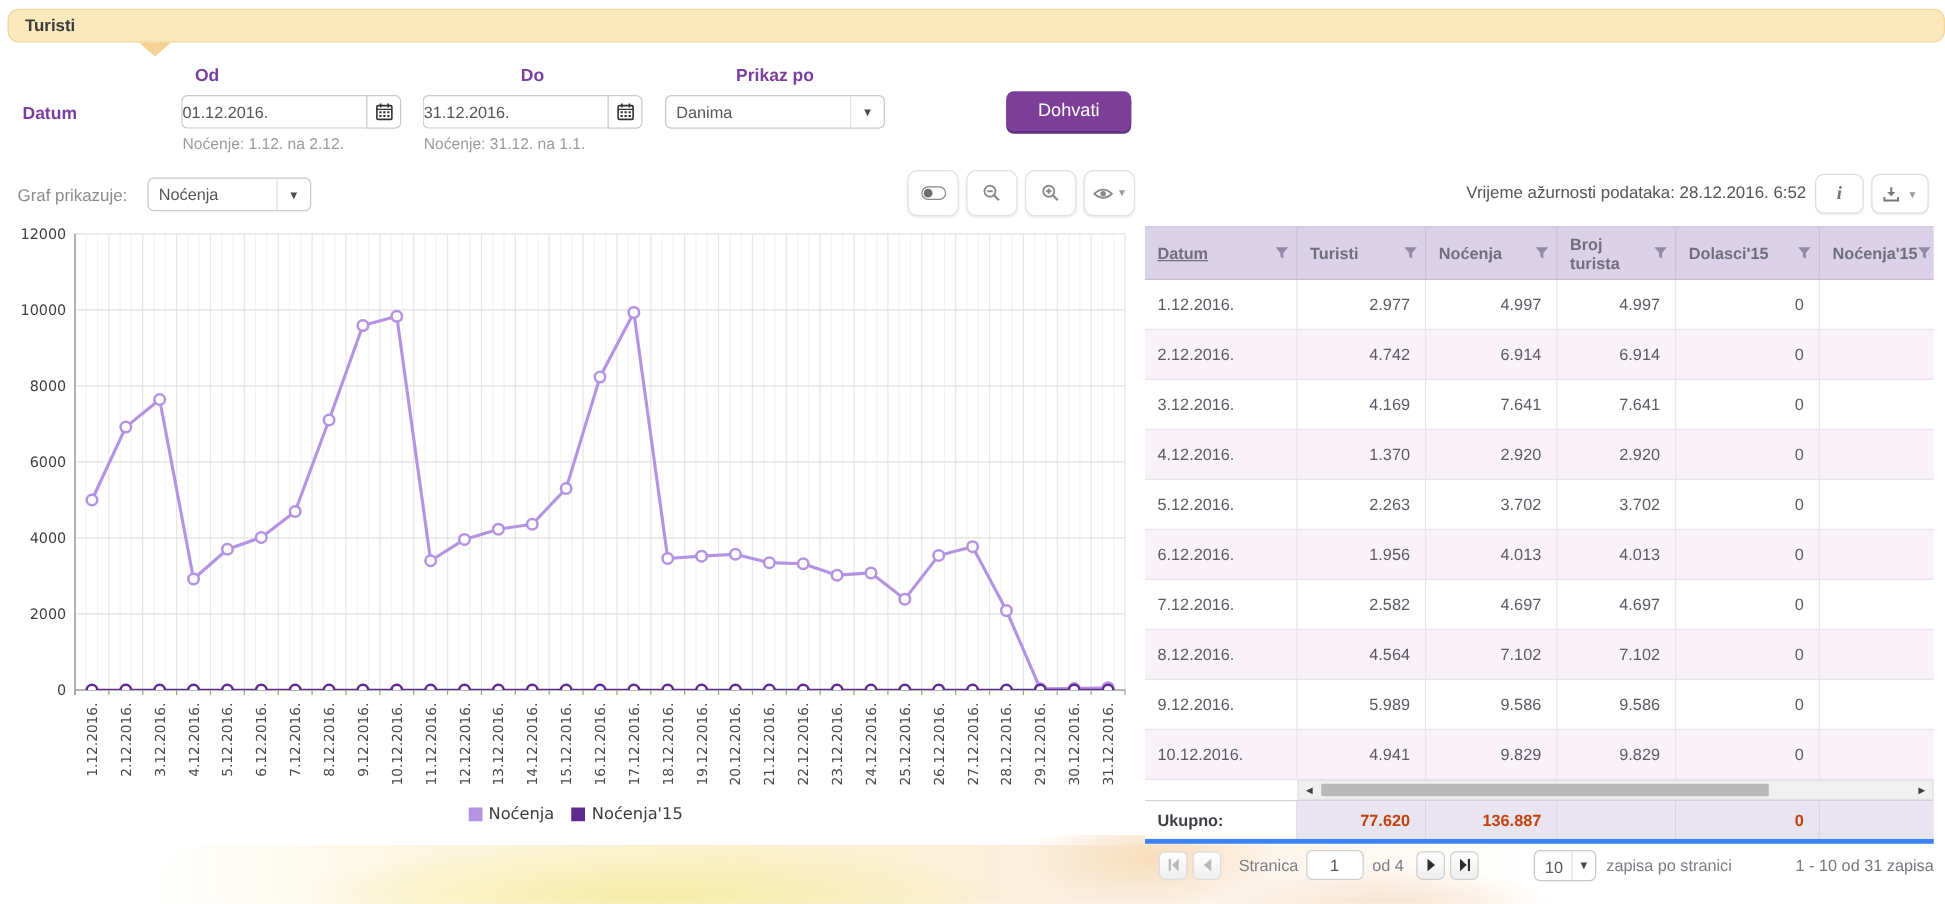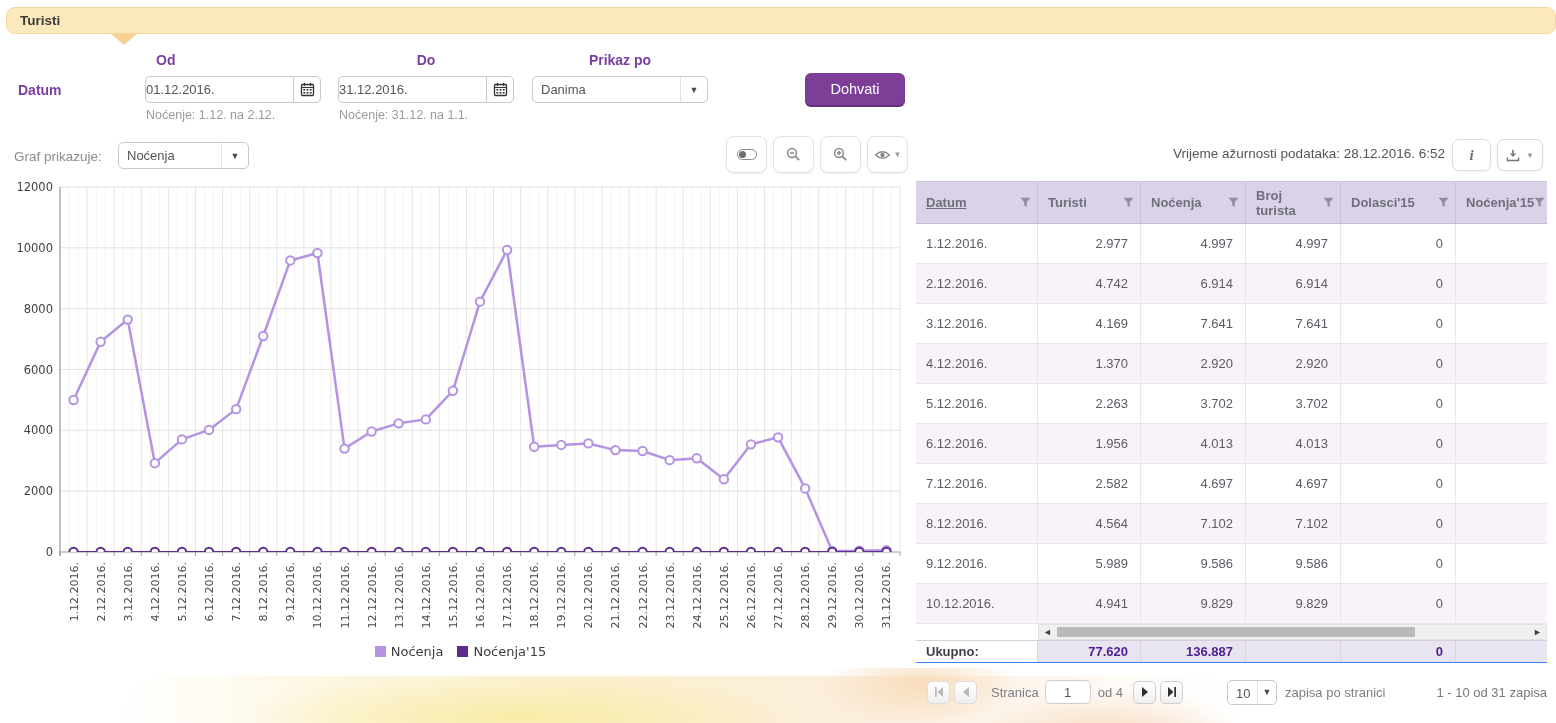--- a/index.html
+++ b/index.html
@@ -66,22 +66,22 @@
   .td { display:flex; align-items:center; font-size:13px; color:#5b5b66; border-right:1px solid #e9e5ee; overflow:hidden; }
   .td:last-child { border-right:none; }
   .td.c0 { padding-left:10px; }
   .td.num { justify-content:flex-end; padding-right:12px; }
   .scrollrow { display:flex; height:16px; }
   .scrollspacer { width:122px; }
   .hscroll { position:relative; width:509px; background:#f0f0f0; border:1px solid #e2e2e2; }
   .hscroll .thumb { position:absolute; left:18px; top:2px; height:10px; width:358px; background:#b9b9b9; border-radius:1px; }
   .hscroll .sarr { position:absolute; top:1px; font-size:9px; color:#3f3f3f; line-height:12px; cursor:pointer; }
   .hscroll .sarr.l { left:4px; } .hscroll .sarr.r { right:4px; }
-  .totrow { display:flex; height:23px; border-top:1px solid #d5cfdd; border-bottom:1px solid #3b82f6; }
-  .tot { display:flex; align-items:center; font-size:13px; font-weight:bold; color:#4c1d95; background:#e9e5f0; border-right:1px solid #d9d3e2; justify-content:flex-end; padding-right:12px; overflow:hidden; }
+  .totrow { display:flex; height:35px; border-top:1px solid #d5cfdd; border-bottom:4px solid #3b82f6; }
+  .tot { display:flex; align-items:center; font-size:13px; font-weight:bold; color:#c2410c; background:#e9e5f0; border-right:1px solid #d9d3e2; justify-content:flex-end; padding-right:12px; overflow:hidden; }
   .tot.c0 { background:#fff; justify-content:flex-start; padding-left:10px; color:#3e3e46; }
   .tot:last-child { border-right:none; }
 
   
   .pager { left:916px; top:679px; width:631px; height:26px; display:flex; align-items:center; font-size:13px; color:#7d7d85; z-index:2;padding-left:11px; }
   .pbtn { width:23px; height:23px; border:1px solid #cfcfcf; border-radius:5px; background:linear-gradient(#fff,#efefef); display:flex; align-items:center; justify-content:center; margin-right:4px; cursor:pointer; }
   .pbtn.dis { border-color:#ddd; }
   .pager .stranica { margin:0 6px 0 10px; }
   .pageinput { width:46px; height:24px; border:1px solid #cfcfcf; border-radius:5px; text-align:center; font-size:13px; color:#555; font-family:inherit; outline:none; margin-right:7px; }
   .pager .of { margin-right:10px; }

